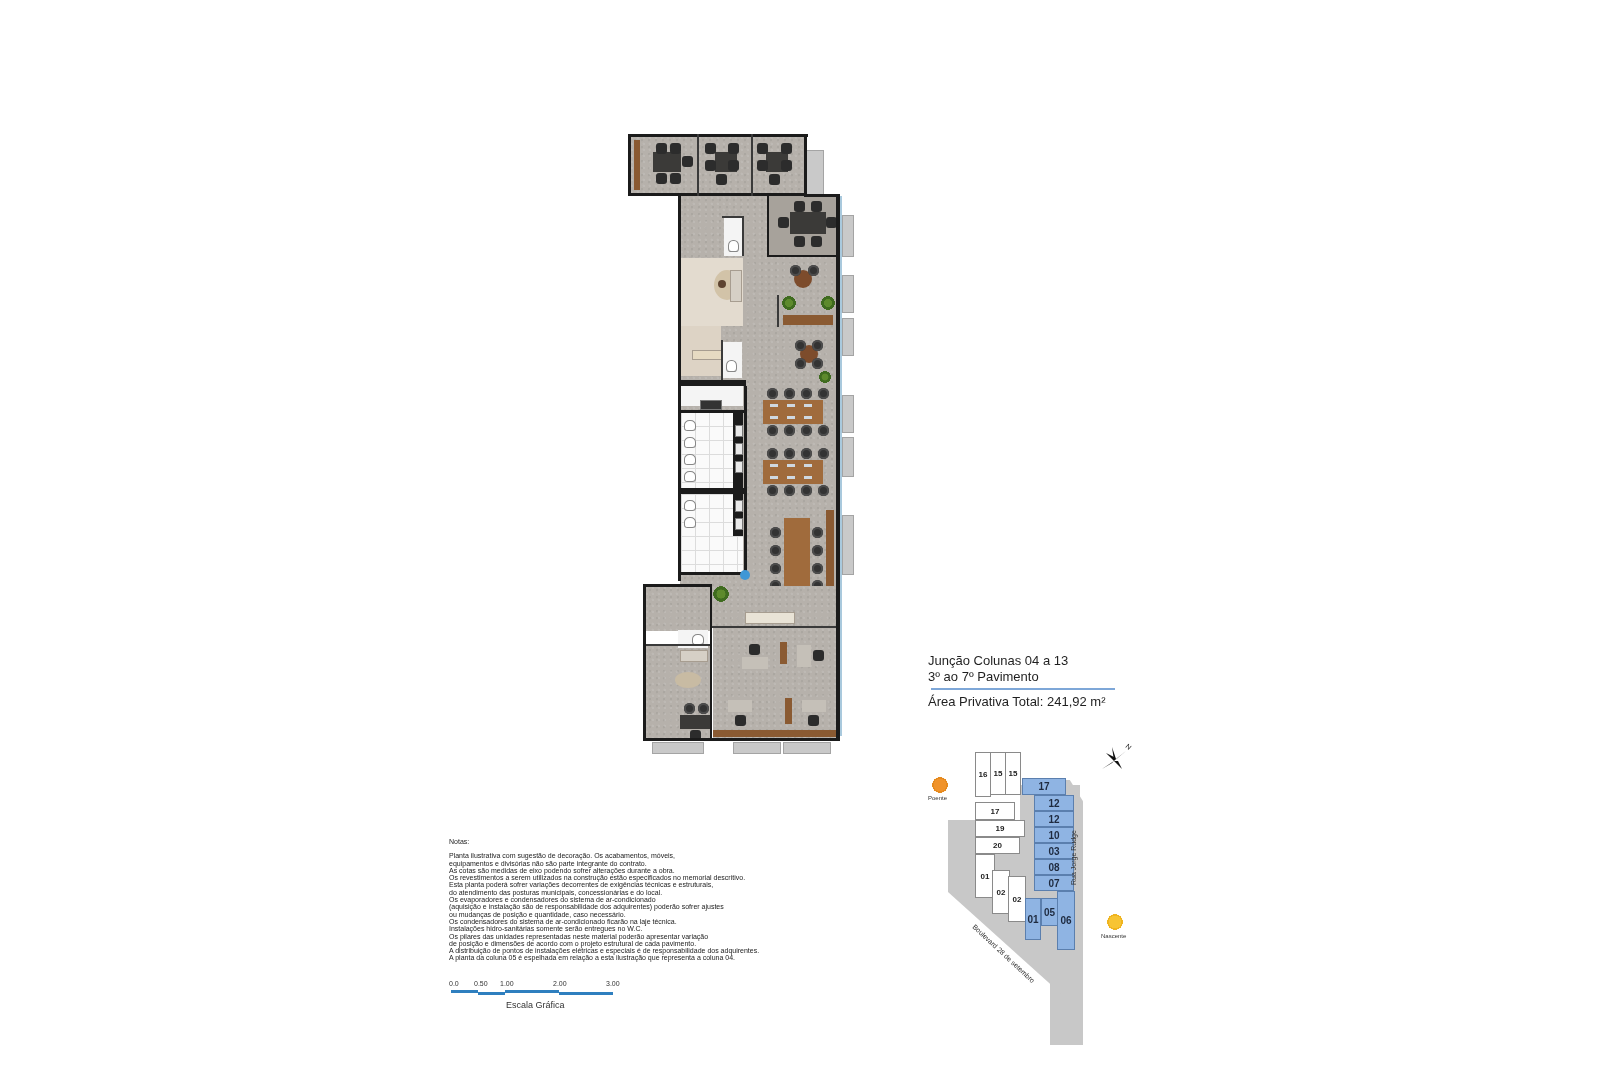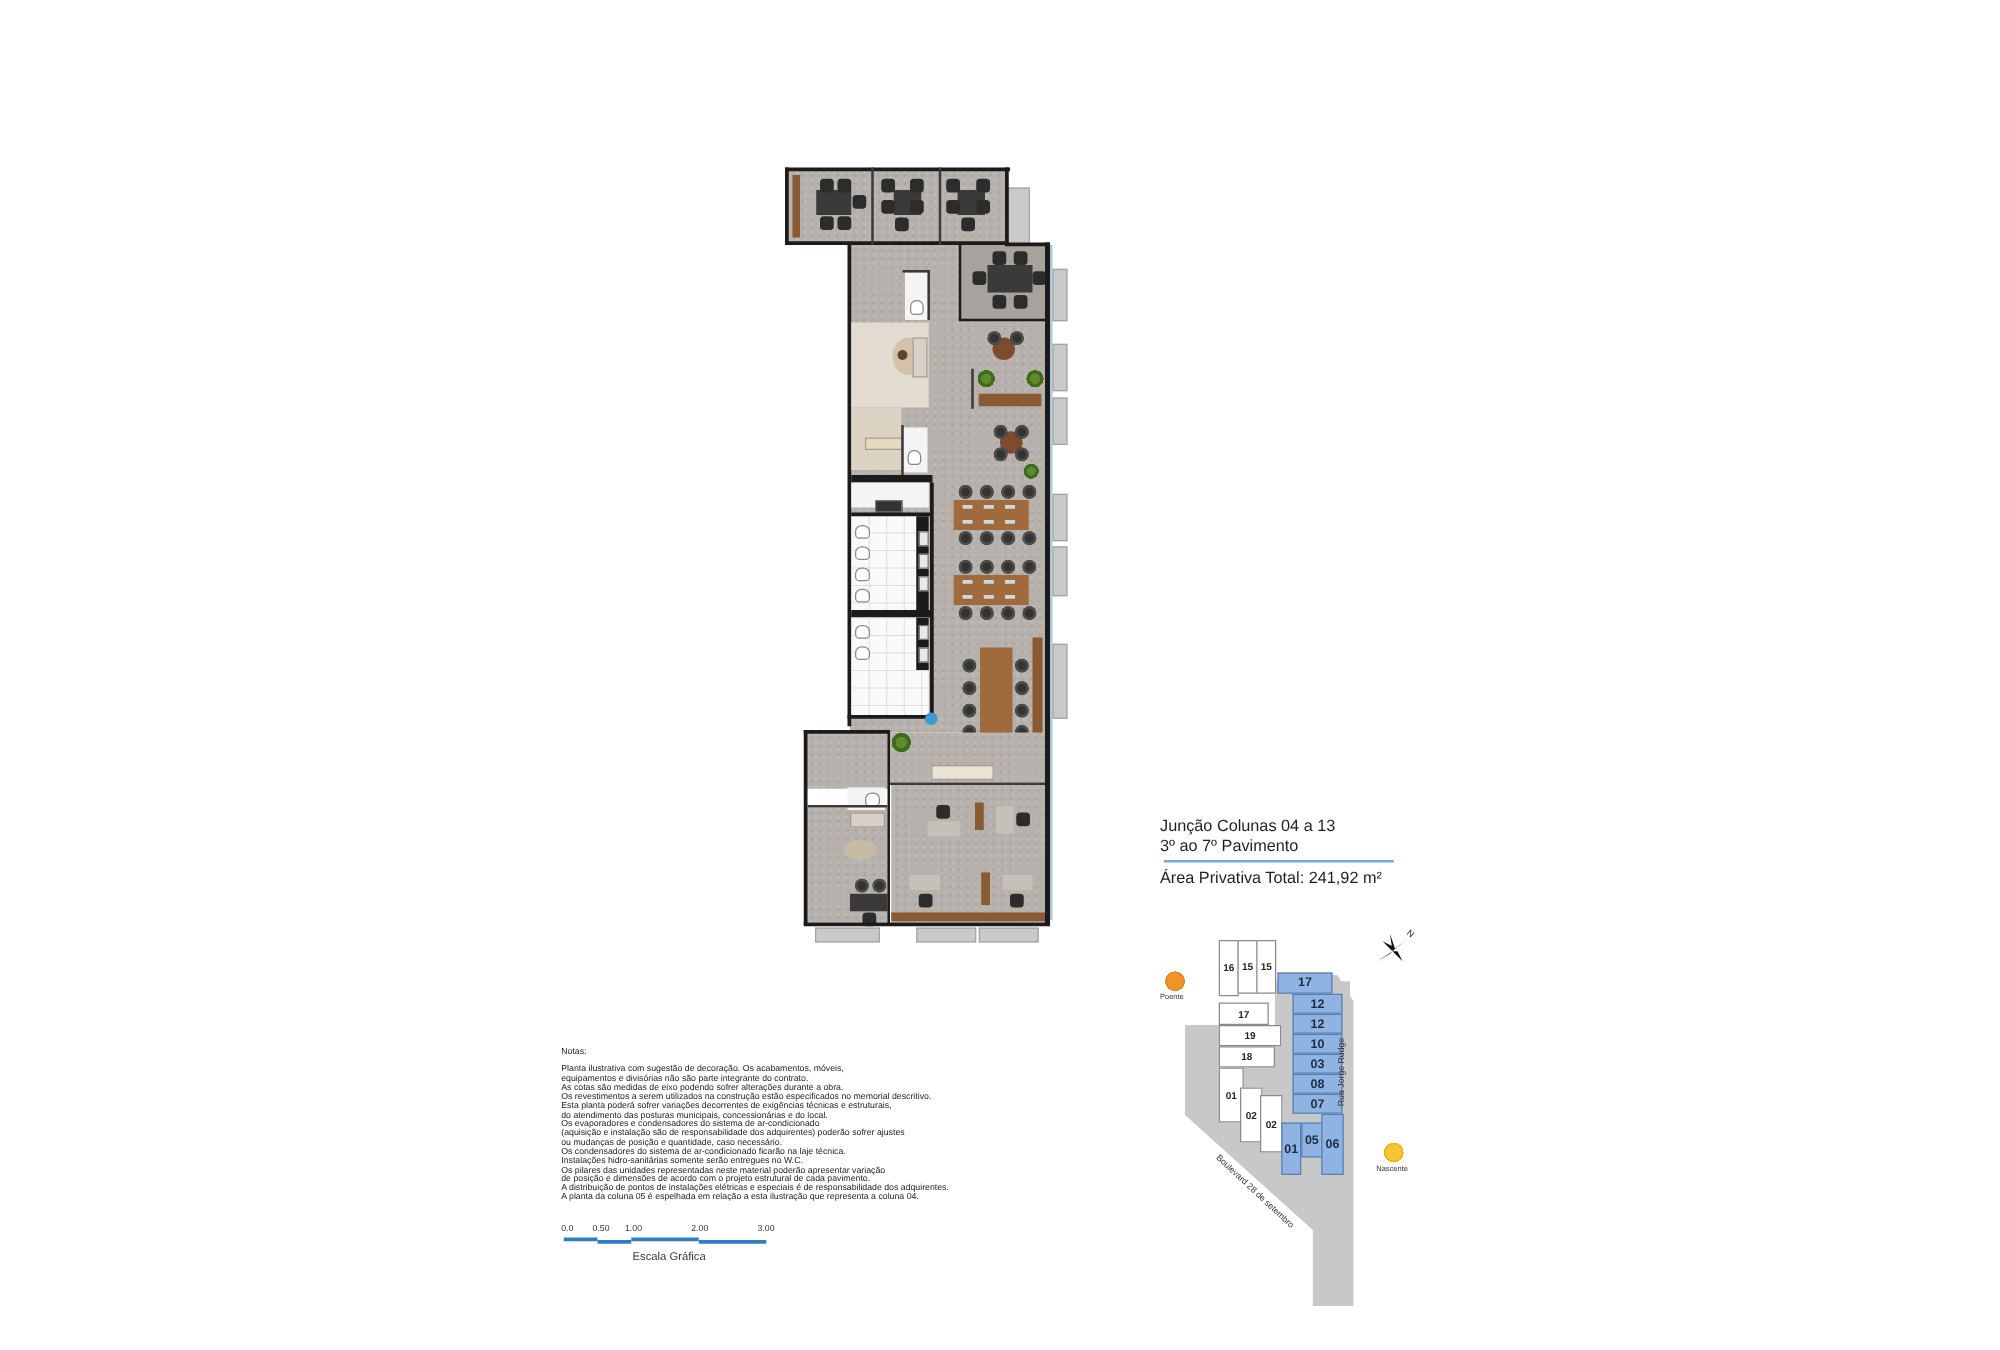--- a/index.html
+++ b/index.html
@@ -321,35 +321,35 @@
 
   <div class="k-ground" style="left:90px;top:45px;width:60px;height:80px;"></div>
   <div class="k-ground" style="left:120px;top:40px;width:33px;height:265px;clip-path:polygon(0 0,60% 0,100% 8%,100% 100%,0 100%);"></div>
   <div class="k-ground" style="left:18px;top:80px;width:120px;height:180px;clip-path:polygon(20% 0,100% 0,100% 100%,0 40%,0 0);"></div>
 
   <div class="k-unit" style="left:45px;top:12px;width:16px;height:45px;">16</div>
   <div class="k-unit" style="left:60px;top:12px;width:16px;height:43px;">15</div>
   <div class="k-unit" style="left:75px;top:12px;width:16px;height:43px;">15</div>
   <div class="k-unit" style="left:45px;top:62px;width:40px;height:18px;">17</div>
   <div class="k-unit" style="left:45px;top:80px;width:50px;height:17px;">19</div>
-  <div class="k-unit" style="left:45px;top:97px;width:45px;height:17px;">18</div>
+  <div class="k-unit" style="left:45px;top:97px;width:45px;height:17px;">20</div>
   <div class="k-unit" style="left:45px;top:114px;width:20px;height:44px;">01</div>
   <div class="k-unit" style="left:62px;top:130px;width:18px;height:44px;">02</div>
   <div class="k-unit" style="left:78px;top:136px;width:18px;height:46px;">02</div>
 
   <div class="k-unit sel" style="left:92px;top:38px;width:44px;height:17px;">17</div>
   <div class="k-unit sel" style="left:104px;top:55px;width:40px;height:16px;">12</div>
   <div class="k-unit sel" style="left:104px;top:71px;width:40px;height:16px;">12</div>
   <div class="k-unit sel" style="left:104px;top:87px;width:40px;height:16px;">10</div>
   <div class="k-unit sel" style="left:104px;top:103px;width:40px;height:16px;">03</div>
   <div class="k-unit sel" style="left:104px;top:119px;width:40px;height:16px;">08</div>
   <div class="k-unit sel" style="left:104px;top:135px;width:40px;height:16px;">07</div>
   <div class="k-unit sel" style="left:95px;top:158px;width:16px;height:42px;">01</div>
   <div class="k-unit sel" style="left:111px;top:158px;width:17px;height:28px;">05</div>
-  <div class="k-unit sel" style="left:127px;top:151px;width:18px;height:49px;">06</div>
+  <div class="k-unit sel" style="left:127px;top:151px;width:18px;height:59px;">06</div>
 
   <div class="street" style="left:140px;top:145px;transform:rotate(-90deg);transform-origin:left top;">Rua Jorge Rudge</div>
   <div class="street" style="left:46px;top:183px;transform:rotate(43deg);transform-origin:left top;">Boulevard 28 de setembro</div>
 
   <div class="sun" style="left:0px;top:35px;"></div>
   <div class="sun-label" style="left:-2px;top:55px;">Poente</div>
   <div class="sun yellow" style="left:175px;top:172px;"></div>
   <div class="sun-label" style="left:171px;top:193px;">Nascente</div>
 
   <svg class="abs" style="left:168px;top:-5px;" width="40" height="40" viewBox="0 0 40 40">

